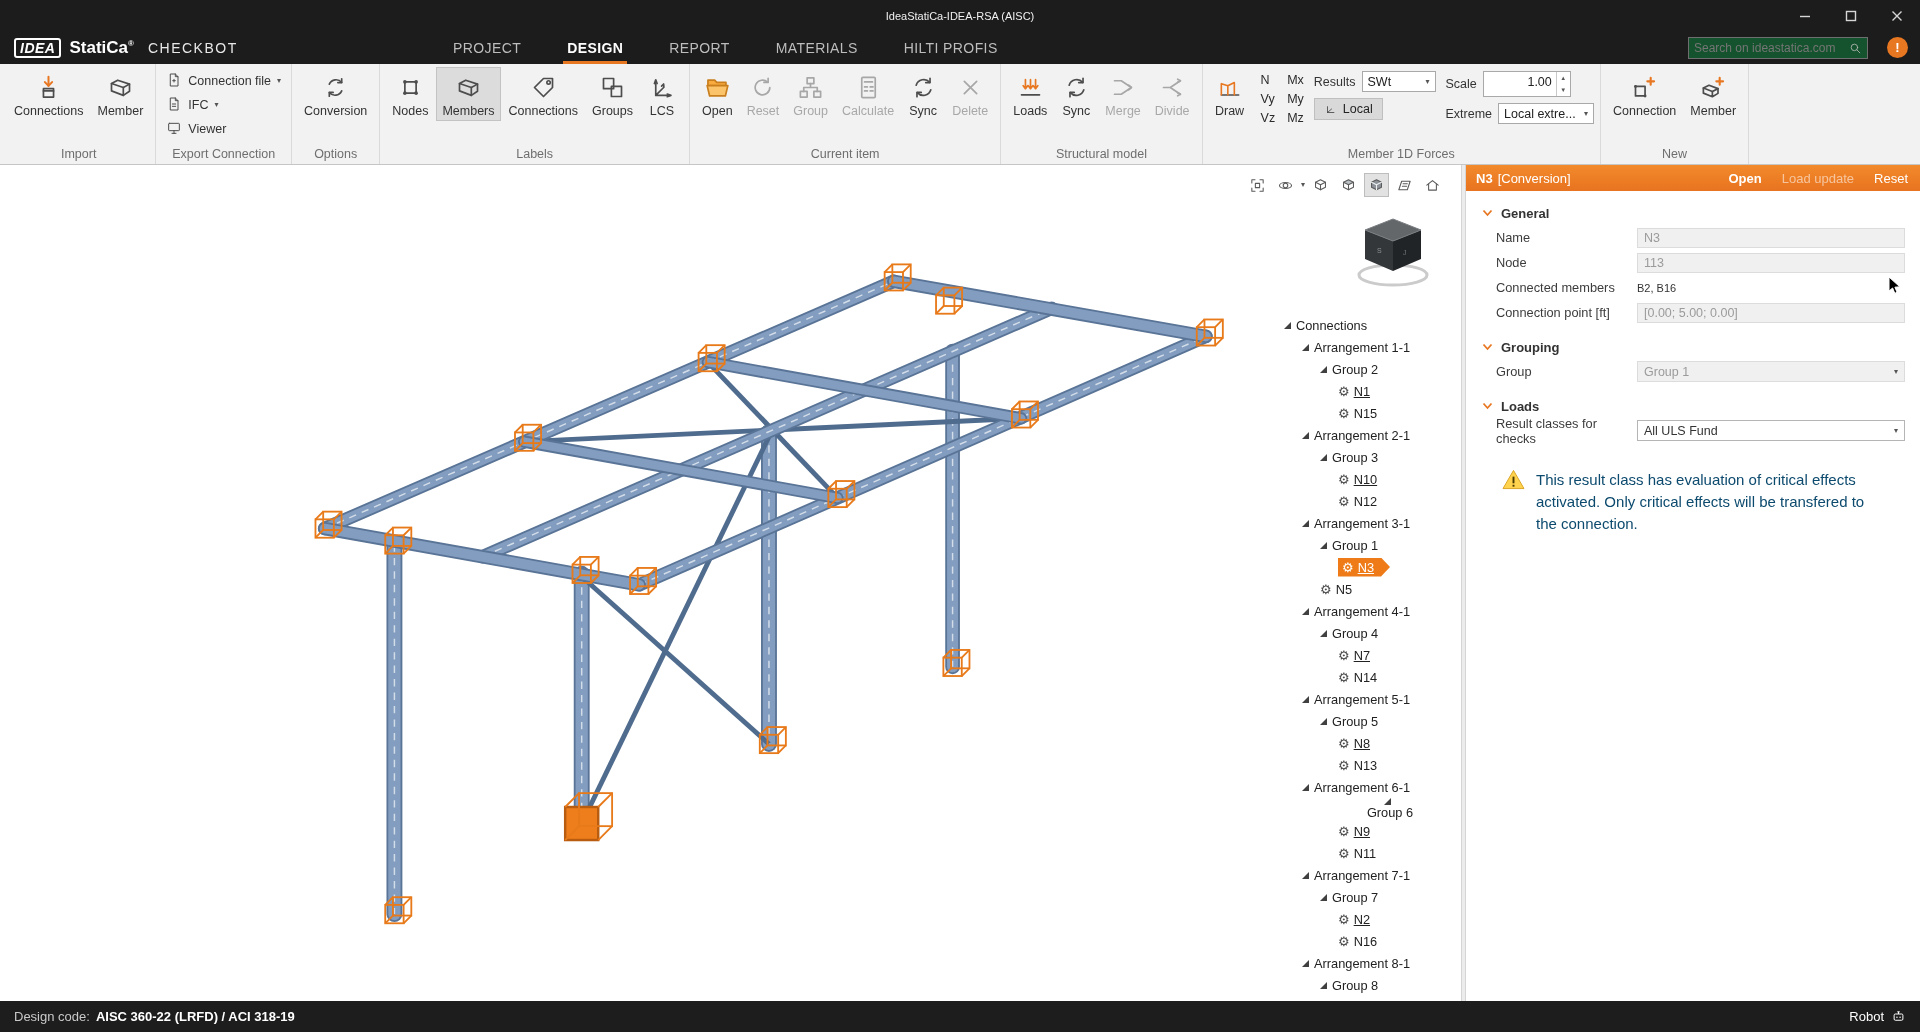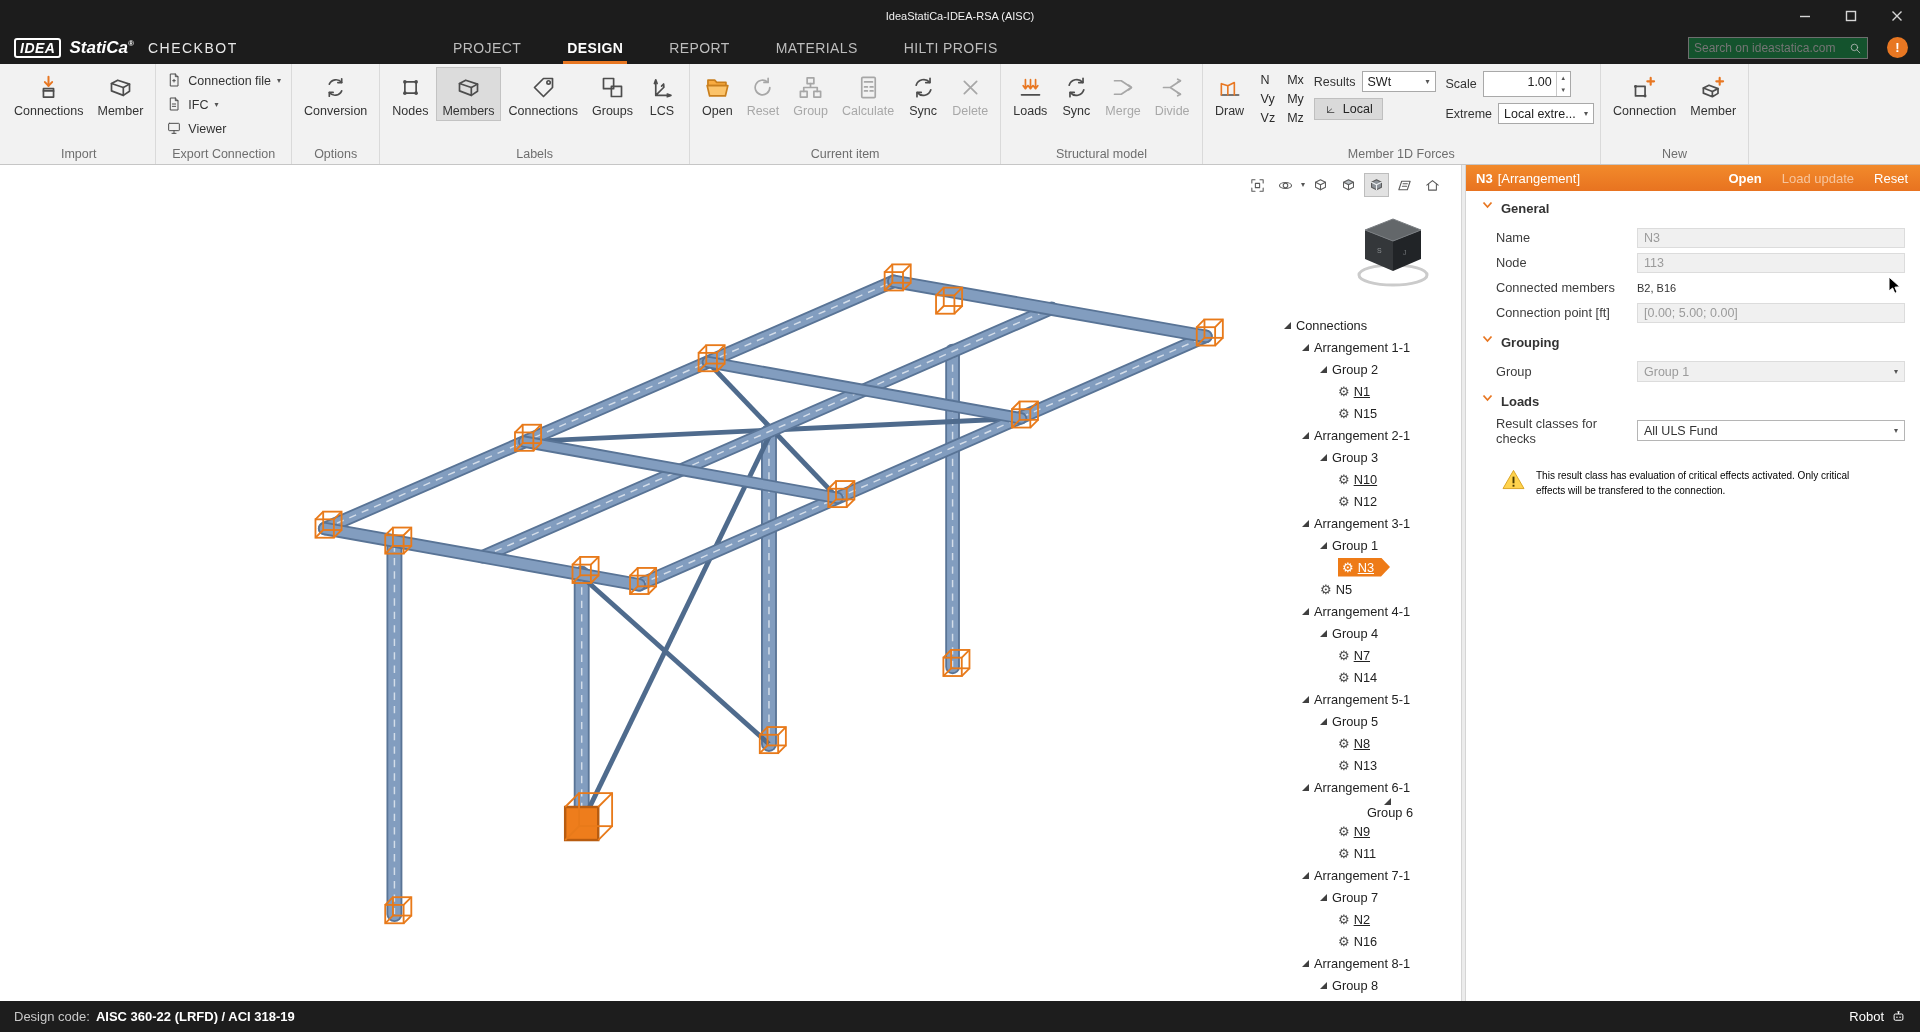--- a/index.html
+++ b/index.html
@@ -12,21 +12,21 @@
   .titlebar .wtitle{position:absolute;left:50%;transform:translateX(-50%);color:#f0f0f0;font-size:11px}
   .win-controls{margin-left:auto;display:flex;height:100%}
   .win-btn{width:46px;height:100%;display:flex;align-items:center;justify-content:center}
   .win-btn svg{stroke:#d6d6d6;stroke-width:1.4;fill:none}
 
   
   .navbar{height:32px;background:#1c1c1c;position:relative;display:flex;align-items:center;flex:0 0 auto}
   .brand{display:flex;align-items:center;gap:8px;padding-left:14px}
   .brand .idea{color:#fff;font-style:italic;font-weight:900;font-size:14px;border:2px solid #fff;
     border-radius:3px;padding:0 4px;letter-spacing:.5px}
-  .brand .statica{color:#fff;font-style:italic;font-weight:bold;font-size:17px}
+  .brand .statica{color:#fff;font-weight:bold;font-size:17px}
   .brand .reg{color:#fff;font-size:8px;vertical-align:super}
   .brand .appname{color:#e8e8e8;font-weight:300;font-size:14px;letter-spacing:1.5px;margin-left:6px}
   .navtabs{position:absolute;left:453px;top:0;height:100%;display:flex;gap:46px;align-items:stretch}
   .navtab{display:flex;align-items:center;color:#bdbdbd;font-size:14px;position:relative;letter-spacing:.4px}
   .navtab.active{color:#fff;font-weight:bold}
   .navtab.active::after{content:"";position:absolute;left:-4px;right:-4px;bottom:0;height:3px;background:#e87722}
   .searchbox{position:absolute;right:52px;top:5px;width:180px;height:22px;background:#14532d;
     border:1px solid #6e6e6e;display:flex;align-items:center;padding:0 5px}
   .searchbox input{flex:1;background:transparent;border:none;outline:none;color:#b5b5b5;font-size:12px;
     font-family:"Liberation Sans",sans-serif}
@@ -88,32 +88,32 @@
   
   .splitter{width:5px;background:#ececec;border-left:1px solid #d5d5d5;border-right:1px solid #d5d5d5;flex:0 0 auto}
   .props{width:454px;background:#fff;display:flex;flex-direction:column;flex:0 0 auto}
   .phead{height:26px;background:linear-gradient(#f28a2b,#e87320);display:flex;align-items:center;
     padding:0 12px 0 10px;color:#fff;font-size:13px}
   .phead .ptitle{font-weight:bold}
   .phead .psub{margin-left:5px}
   .phead .pactions{margin-left:auto;display:flex;gap:20px}
   .phead .pact{color:#fff;font-size:13px}
   .phead .pact.disabled{color:rgba(255,255,255,.55)}
-  .psec-h{display:flex;align-items:flex-start;gap:8px;padding-left:16px;height:24px;margin-top:10px;
+  .psec-h{display:flex;align-items:center;gap:8px;padding-left:16px;height:24px;margin-top:10px;
     font-weight:bold;color:#333;font-size:13px}
   .prow{display:flex;align-items:center;height:25px;padding-left:30px}
   .plabel{width:141px;color:#3c3c3c;font-size:12.8px;flex:0 0 auto}
   .pinput{width:268px;height:20px;border:1px solid #dcdcdc;background:#f0f0f0;color:#9b9b9b;font-size:12.5px;
     padding:0 6px;font-family:"Liberation Sans",sans-serif}
   .ptext{font-size:11px;color:#333}
   .psel{width:268px;height:21px;display:flex;align-items:center;justify-content:space-between;padding:0 6px;
     font-size:12.5px;border:1px solid #b5b5b5;background:#fff;color:#333}
   .psel.disabled{background:#f0f0f0;border-color:#dcdcdc;color:#9b9b9b}
   .pwarn{display:flex;gap:11px;padding:26px 18px 0 36px;align-items:flex-start}
-  .pwarn .wtext{color:#000000;font-size:10px;line-height:1.45;width:330px}
+  .pwarn .wtext{color:#0c4a6e;font-size:15px;line-height:1.45;width:330px}
 
   
   .statusbar{height:31px;background:#1d1d1d;display:flex;align-items:center;padding:0 14px;flex:0 0 auto}
   .statusbar .dcl{color:#c9c9c9;font-size:13px;margin-right:6px}
   .statusbar .dcv{color:#fff;font-size:13px;font-weight:bold}
   .statusbar .right{margin-left:auto;display:flex;align-items:center;gap:7px;color:#fff;font-size:13px}
 
   .cursor{position:absolute;left:1888px;top:276px;z-index:50}
 </style>
 </head>
@@ -759,21 +759,21 @@
             <span class="tlabel">Group 8</span>
           </div>
         </div>
     </div>
 
     <div class="splitter"></div>
 
     <div class="props">
       <div class="phead">
         <span class="ptitle">N3</span>
-        <span class="psub">[Arrangement]</span>
+        <span class="psub">[Conversion]</span>
         <span class="pactions">
           <span class="pact" style="font-weight:bold">Open</span>
           <span class="pact disabled">Load update</span>
           <span class="pact">Reset</span>
         </span>
       </div>
       <div id="psections">
           <div class="psec-h">
             <svg width="11" height="8" viewBox="0 0 11 8">
               <path d="M1.5 1.5l4 4.5 4-4.5" fill="none" stroke="#e87722" stroke-width="1.8"></path>

